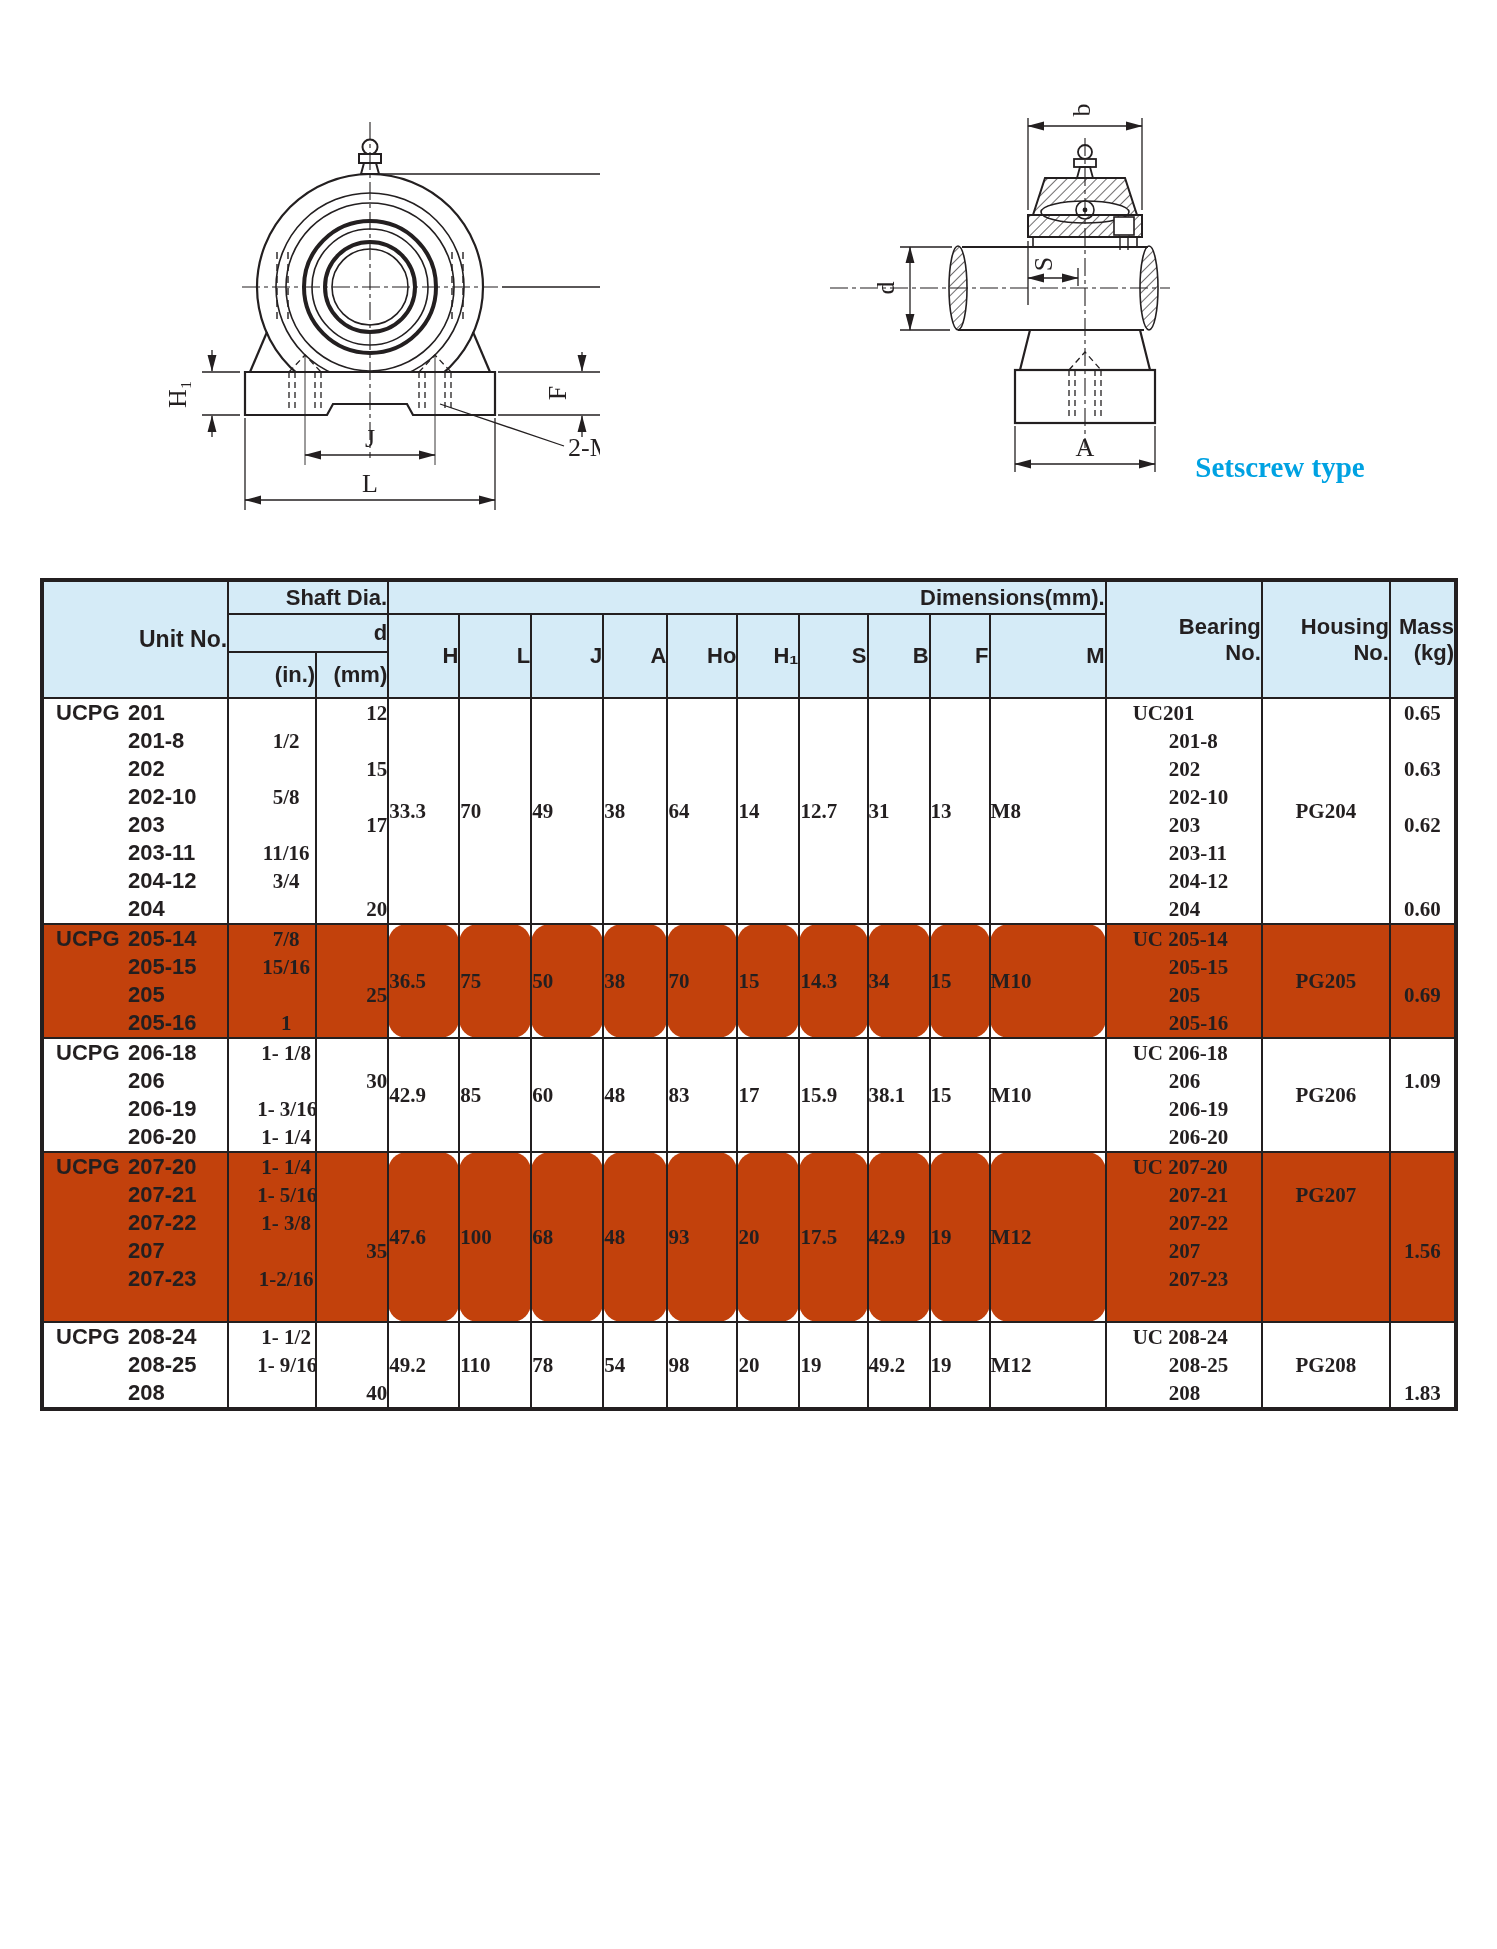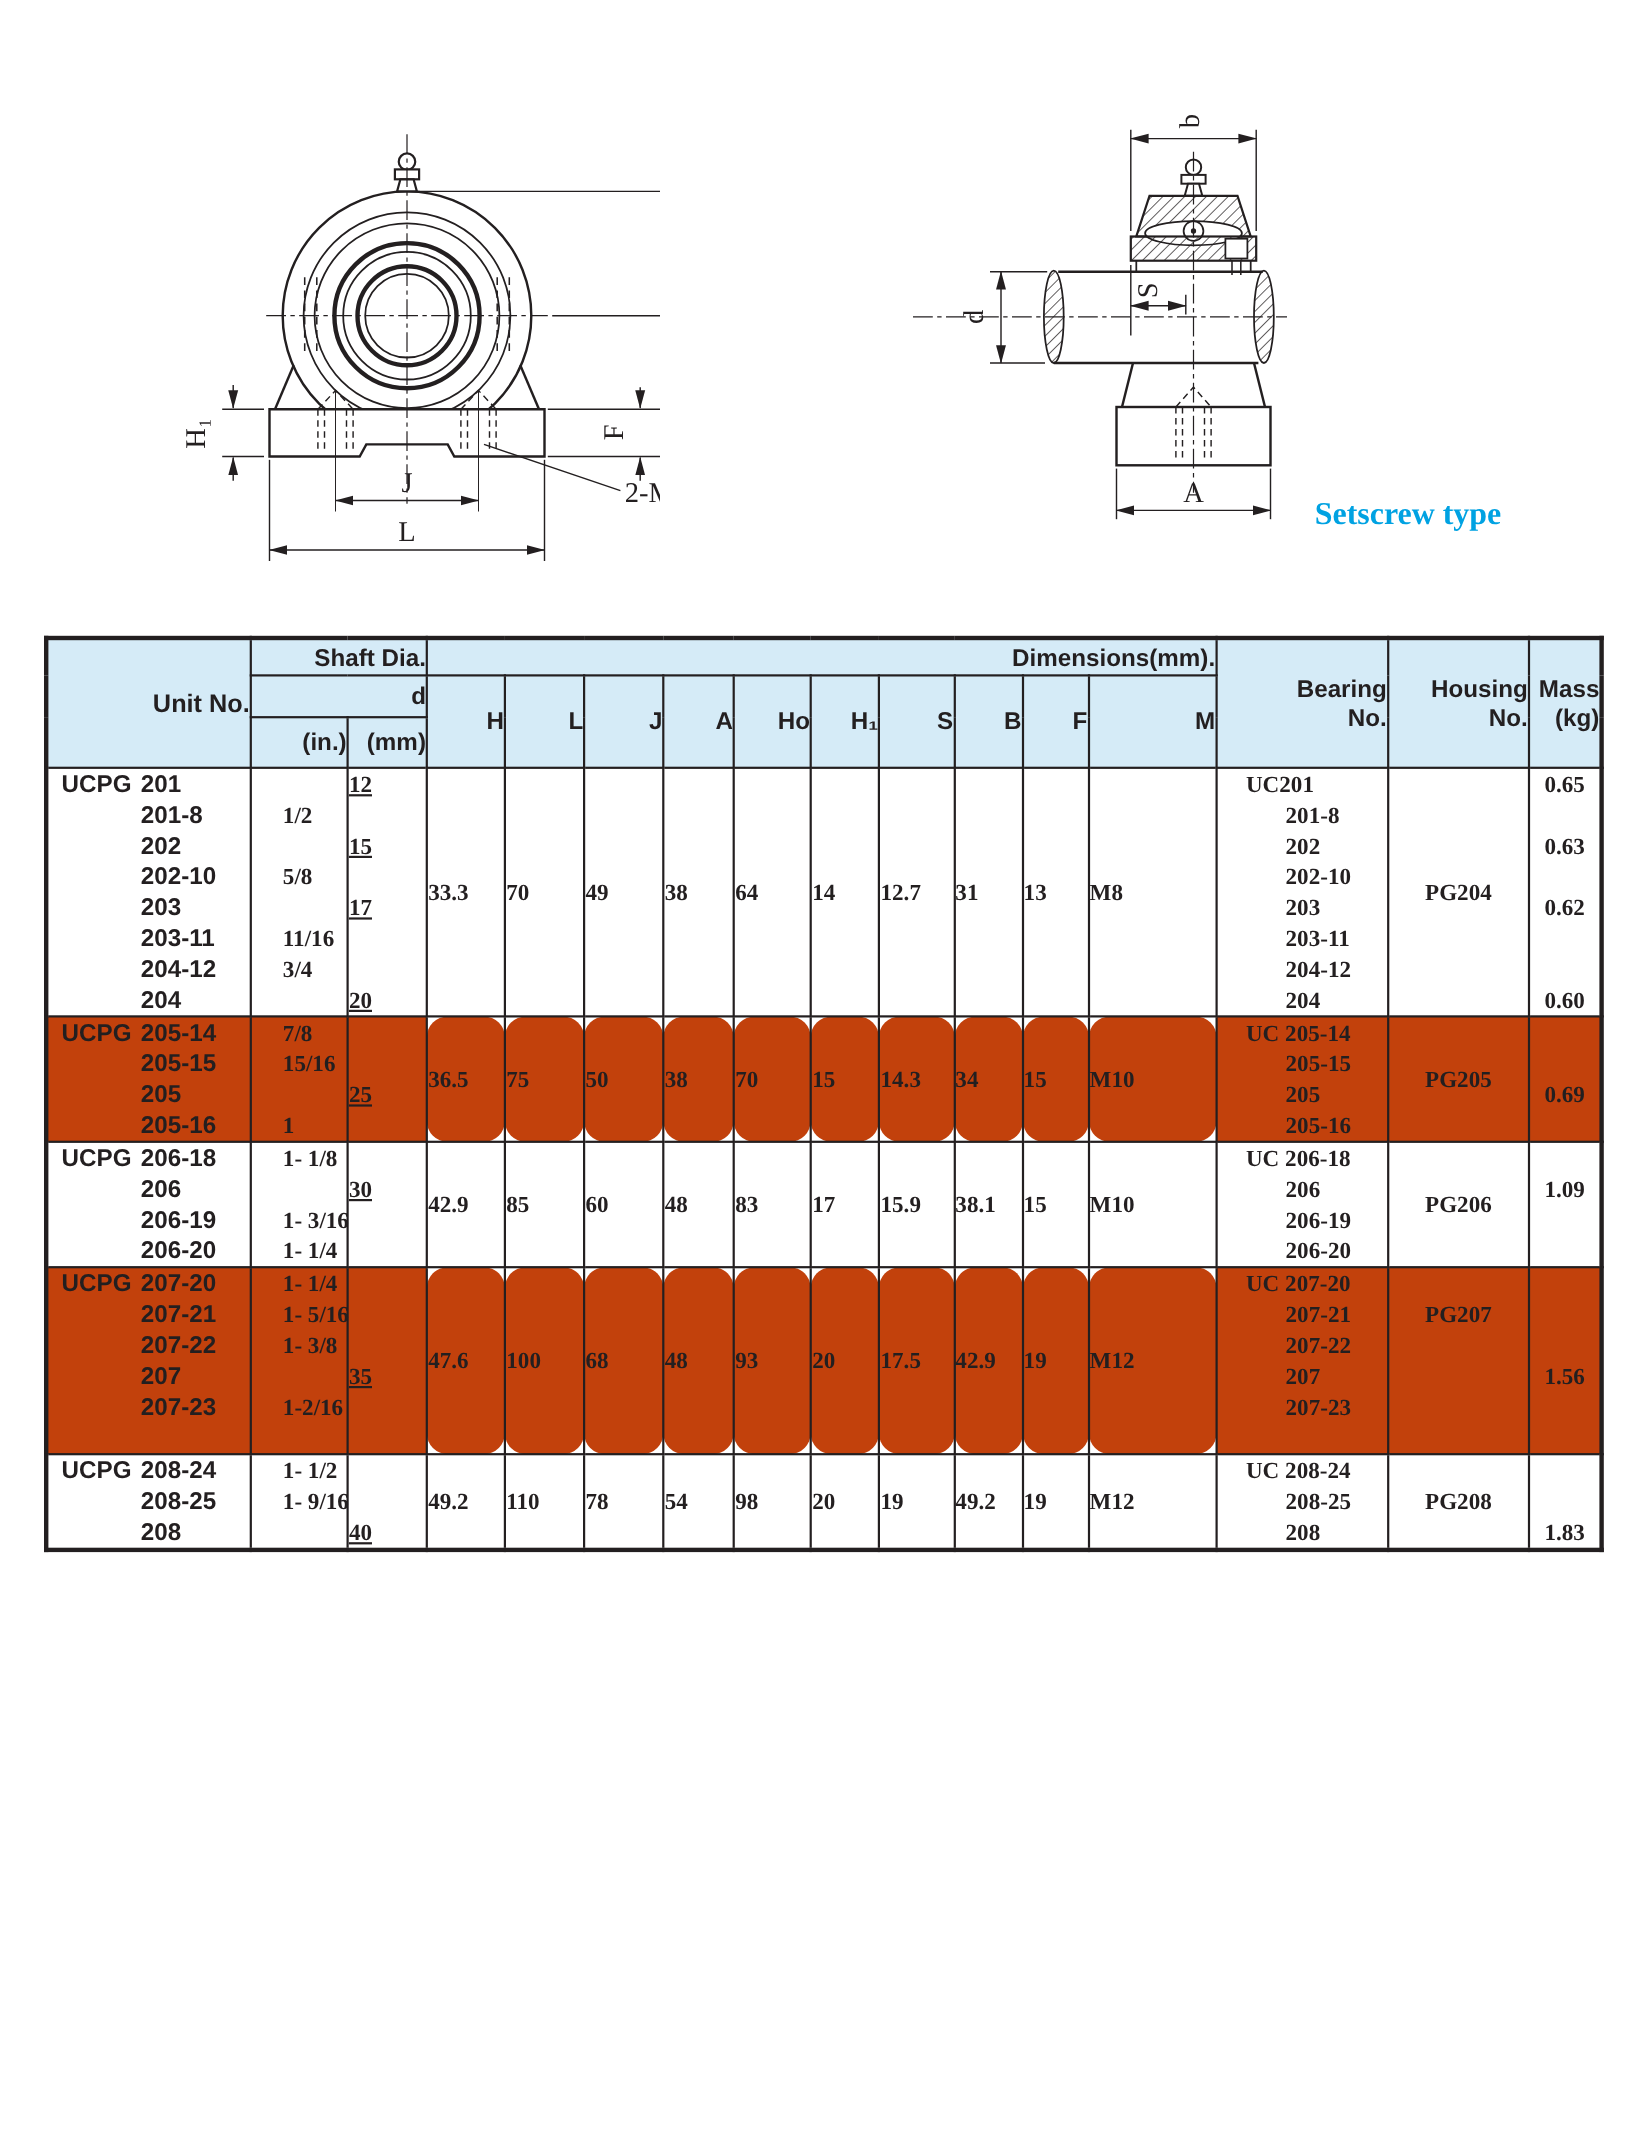--- a/index.html
+++ b/index.html
@@ -37,22 +37,22 @@
   .line{height:28px;line-height:28px;white-space:nowrap;}
   td{vertical-align:top;}
   td.dim-cell{vertical-align:middle;border-radius:19px;}
   td.housing-cell{vertical-align:middle;text-align:center;}
   td.housing-cell.lines-mode{vertical-align:top;}
   td.housing-cell.lines-mode .line{text-align:center;}
   .unit-cell{font-weight:bold;font-size:22px;}
   .unit-cell .line{text-align:left;padding-left:12px;}
   .unit-cell .line.cont{padding-left:84px;}
   .unit-cell .prefix{display:inline-block;width:72px;}
-  .inch-cell .line{text-align:left;padding-left:28px;}
-  .mm-cell .line{text-align:left;text-decoration:underline;}
+  .inch-cell .line{text-align:center;padding-left:28px;}
+  .mm-cell .line{text-align:right;}
   .mass-cell .line{text-align:center;}
   .bearing-cell .line{text-align:left;padding-left:26px;}
   .bearing-cell .line.cont{padding-left:62px;}
 </style>
 </head>
 <body>
 
 <svg id="front-view" class="drawing" width="470" height="470" viewBox="0 0 470 470">
   <defs>
     <marker id="arL" viewBox="0 0 12 8" refX="11.5" refY="4" markerWidth="13" markerHeight="9" orient="auto-start-reverse">

